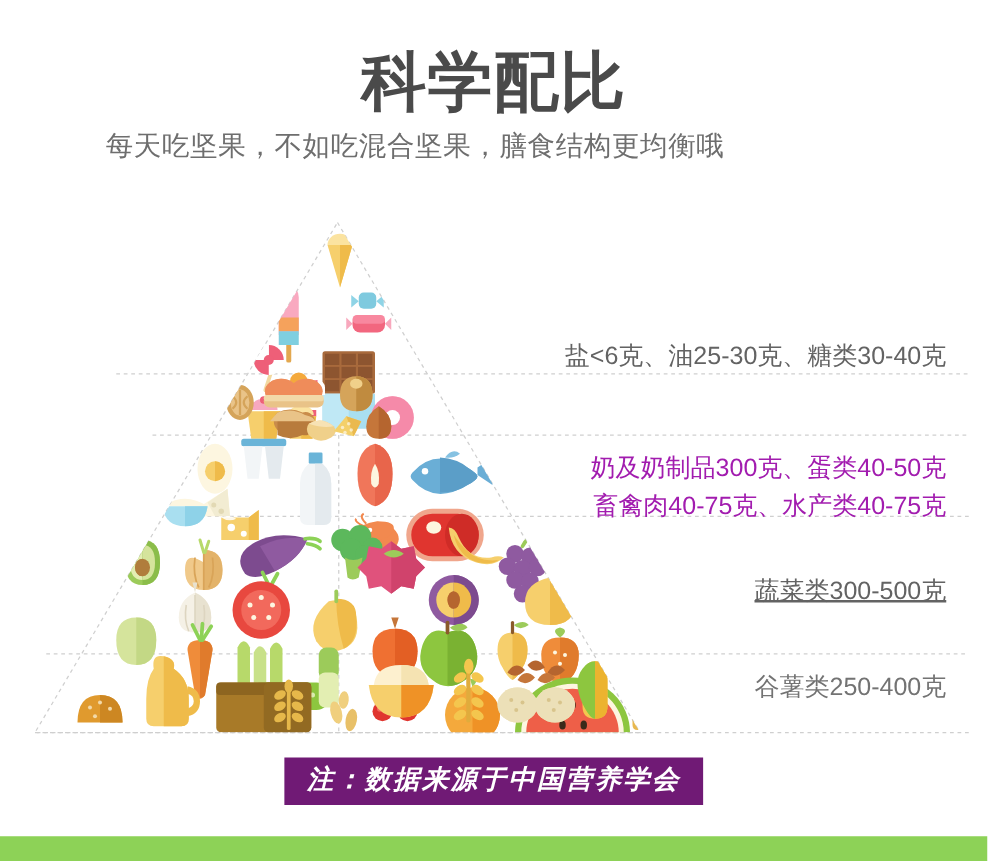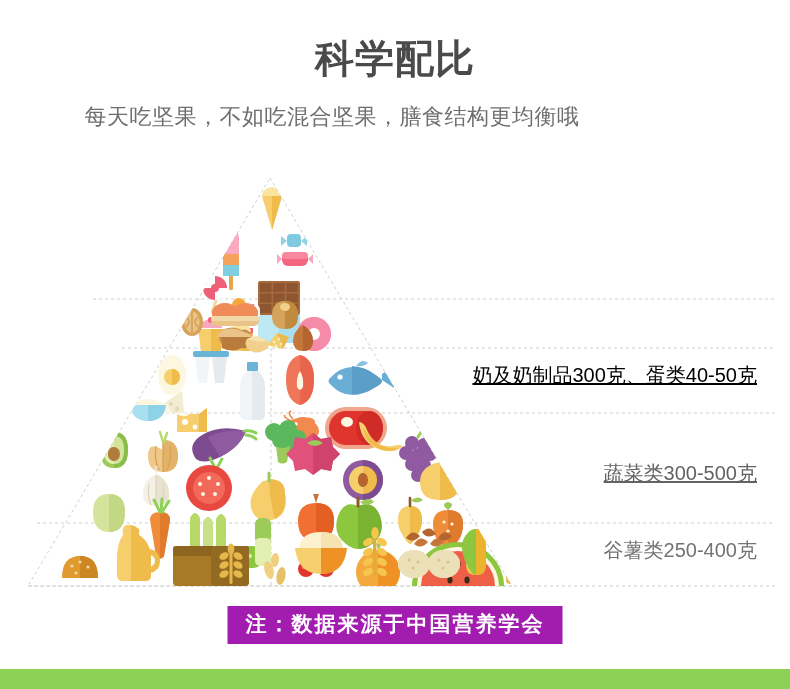--- a/index.html
+++ b/index.html
@@ -7,21 +7,21 @@
     width:790px;height:689px;position:relative;overflow:hidden;
     background:#ffffff;
     font-family:"Liberation Sans","DejaVu Sans",sans-serif;
     -webkit-font-smoothing:antialiased;
   }
   .stage{position:absolute;left:0;top:0;width:790px;height:689px;}
 
   
   .title{
     position:absolute;left:0;top:38px;width:790px;text-align:center;
-    font-size:39px;font-weight:bold;color:#4a4a4a;letter-spacing:1px;
+    font-size:52px;font-weight:bold;color:#4a4a4a;letter-spacing:1px;
     line-height:1.1;
   }
   .subtitle{
     position:absolute;left:0;top:104px;width:664px;text-align:center;
     font-size:22px;color:#6e6e6e;line-height:1.2;letter-spacing:.5px;
   }
 
   
   .pyramid{position:absolute;left:0;top:170px;width:790px;height:425px;}
   .pyr-svg{position:absolute;left:0;top:0;}
@@ -649,28 +649,32 @@
           <g transform="translate(500,364)">
             <path d="M6,14 q0,-14 18,-14 q18,0 18,14 q8,2 8,10 q0,8 -8,8 v14 q0,4 -4,4 h-28 q-4,0 -4,-4 v-14 q-8,0 -8,-8 q0,-8 8,-10 z" fill="#e8b84e"></path>
             <path d="M10,16 q0,-11 14,-11 q14,0 14,11 q6,2 6,7 q0,6 -6,6 v13 h-28 v-13 q-6,0 -6,-6 q0,-5 6,-7 z" fill="#fbe6b8"></path>
           </g>
         </g>
       </g>
     </svg>
   </div>
 
   <div class="labels">
-    <div class="lab" style="top: 190px; color: #000000; text-decoration: underline;">
+    <div class="lab" style="top: 100px; color: rgb(99, 99, 99);">
+      <div>盐&lt;6克、油25-30克、糖类30-40克</div>
+    </div>
+    <div class="lab" style="top: 190px; color: #a21caf;">
       <div>奶及奶制品300克、蛋类40-50克</div>
+      <div>畜禽肉40-75克、水产类40-75克</div>
     </div>
     <div class="lab" style="top: 288px; color: rgb(99, 99, 99); text-decoration: underline;">
       <div>蔬菜类300-500克</div>
     </div>
     <div class="lab" style="top: 365px; color: #737373;">
       <div>谷薯类250-400克</div>
     </div>
   </div>
 
-  <div class="note" style="background: #a21caf; color: rgb(255, 255, 255);">注：数据来源于中国营养学会</div>
+  <div class="note" style="background: #701a75; color: rgb(255, 255, 255); font-style: italic;">注：数据来源于中国营养学会</div>
 
   <div class="greenbar" style="background: rgb(141, 210, 87);"></div>
 
 </div>
 
 </body></html>

